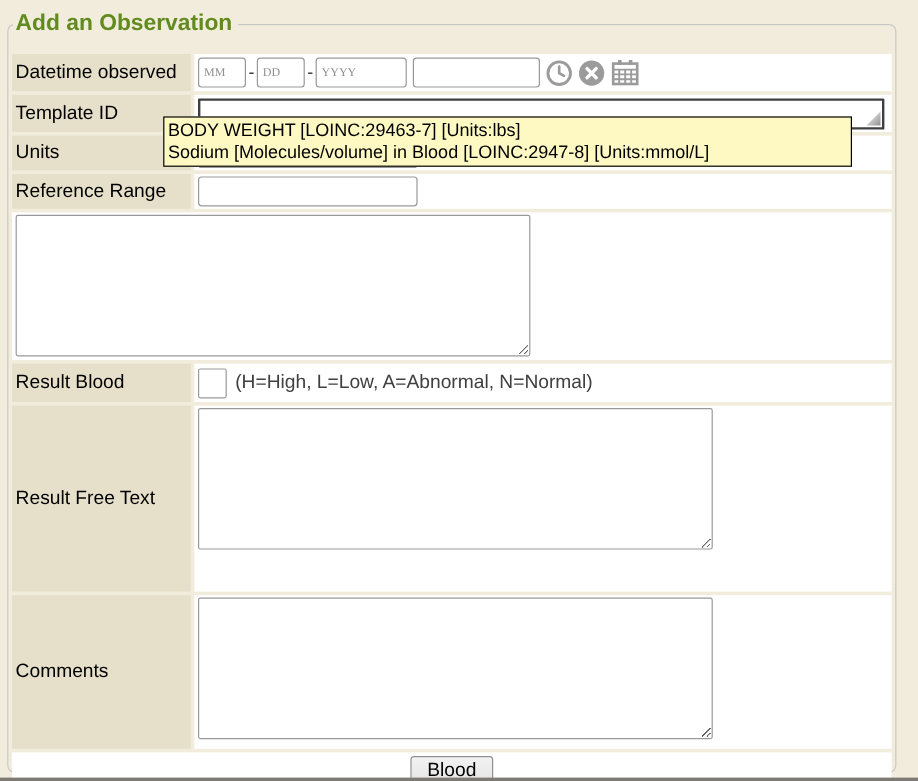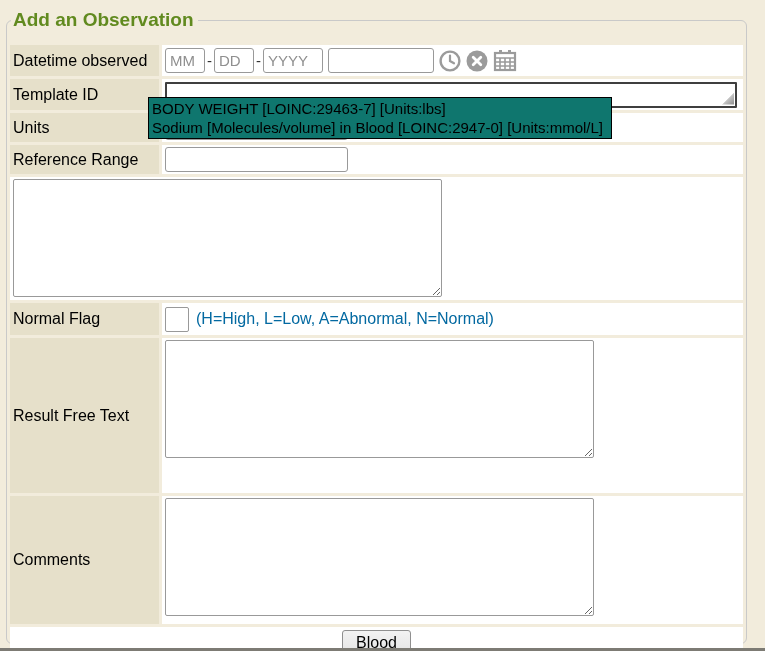--- a/index.html
+++ b/index.html
@@ -42,31 +42,31 @@
     padding-left:3px;
     position:relative;
   }
   .r-datetime{height:31px} .r-observation{height:29px} .r-template{height:31px}
   .r-refrange{height:29px} .r-units{height:29px} .r-result{height:123px}
   .r-flag{height:32px} .r-freetext{height:155px} .r-comments{height:128px}
   .r-submit{height:32px; background:#fff; display:flex; align-items:center; justify-content:center;}
   .tall .label-cell { align-items:center; }
 
   input, textarea {
-    font-family:Liberation Sans, sans-serif;
-    font-size:15px;
+    font-family:Liberation Serif, serif;
+    font-size:10px;
     border:1px solid #999;
     border-radius:3px;
     background:#fff;
     padding:2px 4px;
     outline:none;
   }
   input::placeholder { color:#8f8f8f; }
   .date-in { width:40px; height:25px; }
-  .date-in.yyyy { width:60px; }
+  .date-in.yyyy { width:76px; }
   .time-in { width:106px; height:25px; margin-left:5px; }
   .sep { margin:0 2px; color:#333; font-size:15px; }
   .icon-btn { margin-left:5px; display:flex; align-items:center; cursor:pointer; }
 
   .obs-in {
     width:318px; height:25px;
     border:2px solid #000;
     border-radius:4px;
   }
   .help-btn { margin-left:11px; display:flex; align-items:center; cursor:pointer; }
@@ -81,21 +81,21 @@
     border-radius:1px;
   }
   .template-grip {
     position:absolute; right:1px; bottom:1px;
     width:13px; height:13px;
     background:linear-gradient(315deg, #8c8c8c 0%, #c4c4c4 45%, transparent 50%);
     clip-path:polygon(100% 0, 100% 100%, 0 100%);
   }
   .mid-in { width:183px; height:25px; }
   .flag-in { width:24px; height:25px; border-radius:2px; }
-  .hint { margin-left:7px; font-size:16px; color:#0369a1; }
+  .hint { margin-left:7px; font-size:16px; color:#404040; }
 
   textarea.big {
     width:429px; height:118px;
     resize:both;
     border-radius:2px;
     align-self:flex-start;
     margin-top:2px;
   }
   .submit-btn {
     font-family:"Liberation Sans", sans-serif;
@@ -103,23 +103,23 @@
     padding:3px 13px;
     background:linear-gradient(#f2f2f2,#e4e4e4);
     border:1px solid #8f8f8f;
     border-radius:3px;
     color:#000;
     cursor:pointer;
   }
 
   .dropdown {
     position:absolute;
-    left:148px; top:97px;
-    width:464px;
-    background:#0f766e;
+    left:136px; top:97px;
+    width:574px;
+    background:#fef9c3;
     border:1px solid #000;
     z-index:50;
     padding:1px 0;
   }
   .dropdown-item {
     font-size:15px;
     line-height:19px;
     padding:0 3px;
     white-space:nowrap;
     cursor:pointer;
@@ -195,21 +195,21 @@
       </div>
     </div>
 
     <div class="row r-result tall">
       <div class="value-cell">
         <textarea class="big" style=""></textarea>
       </div>
     </div>
 
     <div class="row r-flag">
-      <div class="label-cell">Normal Flag</div>
+      <div class="label-cell">Result Blood</div>
       <div class="value-cell">
         <input class="flag-in" value="" style="">
         <span class="hint">(H=High, L=Low, A=Abnormal, N=Normal)</span>
       </div>
     </div>
 
     <div class="row r-freetext tall">
       <div class="label-cell">Result Free Text</div>
       <div class="value-cell">
         <textarea class="big" style=""></textarea>
@@ -225,16 +225,16 @@
 
     <div class="row r-submit">
       <button class="submit-btn">Blood</button>
     </div>
 
   </div>
 </fieldset>
 
 <div class="dropdown">
   <div class="dropdown-item">BODY WEIGHT [LOINC:29463-7] [Units:lbs]</div>
-  <div class="dropdown-item">Sodium [Molecules/volume] in Blood [LOINC:2947-0] [Units:mmol/L]</div>
+  <div class="dropdown-item">Sodium [Molecules/volume] in Blood [LOINC:2947-8] [Units:mmol/L]</div>
 </div>
 
 <div class="bottom-edge"></div>
 
 </body></html>

